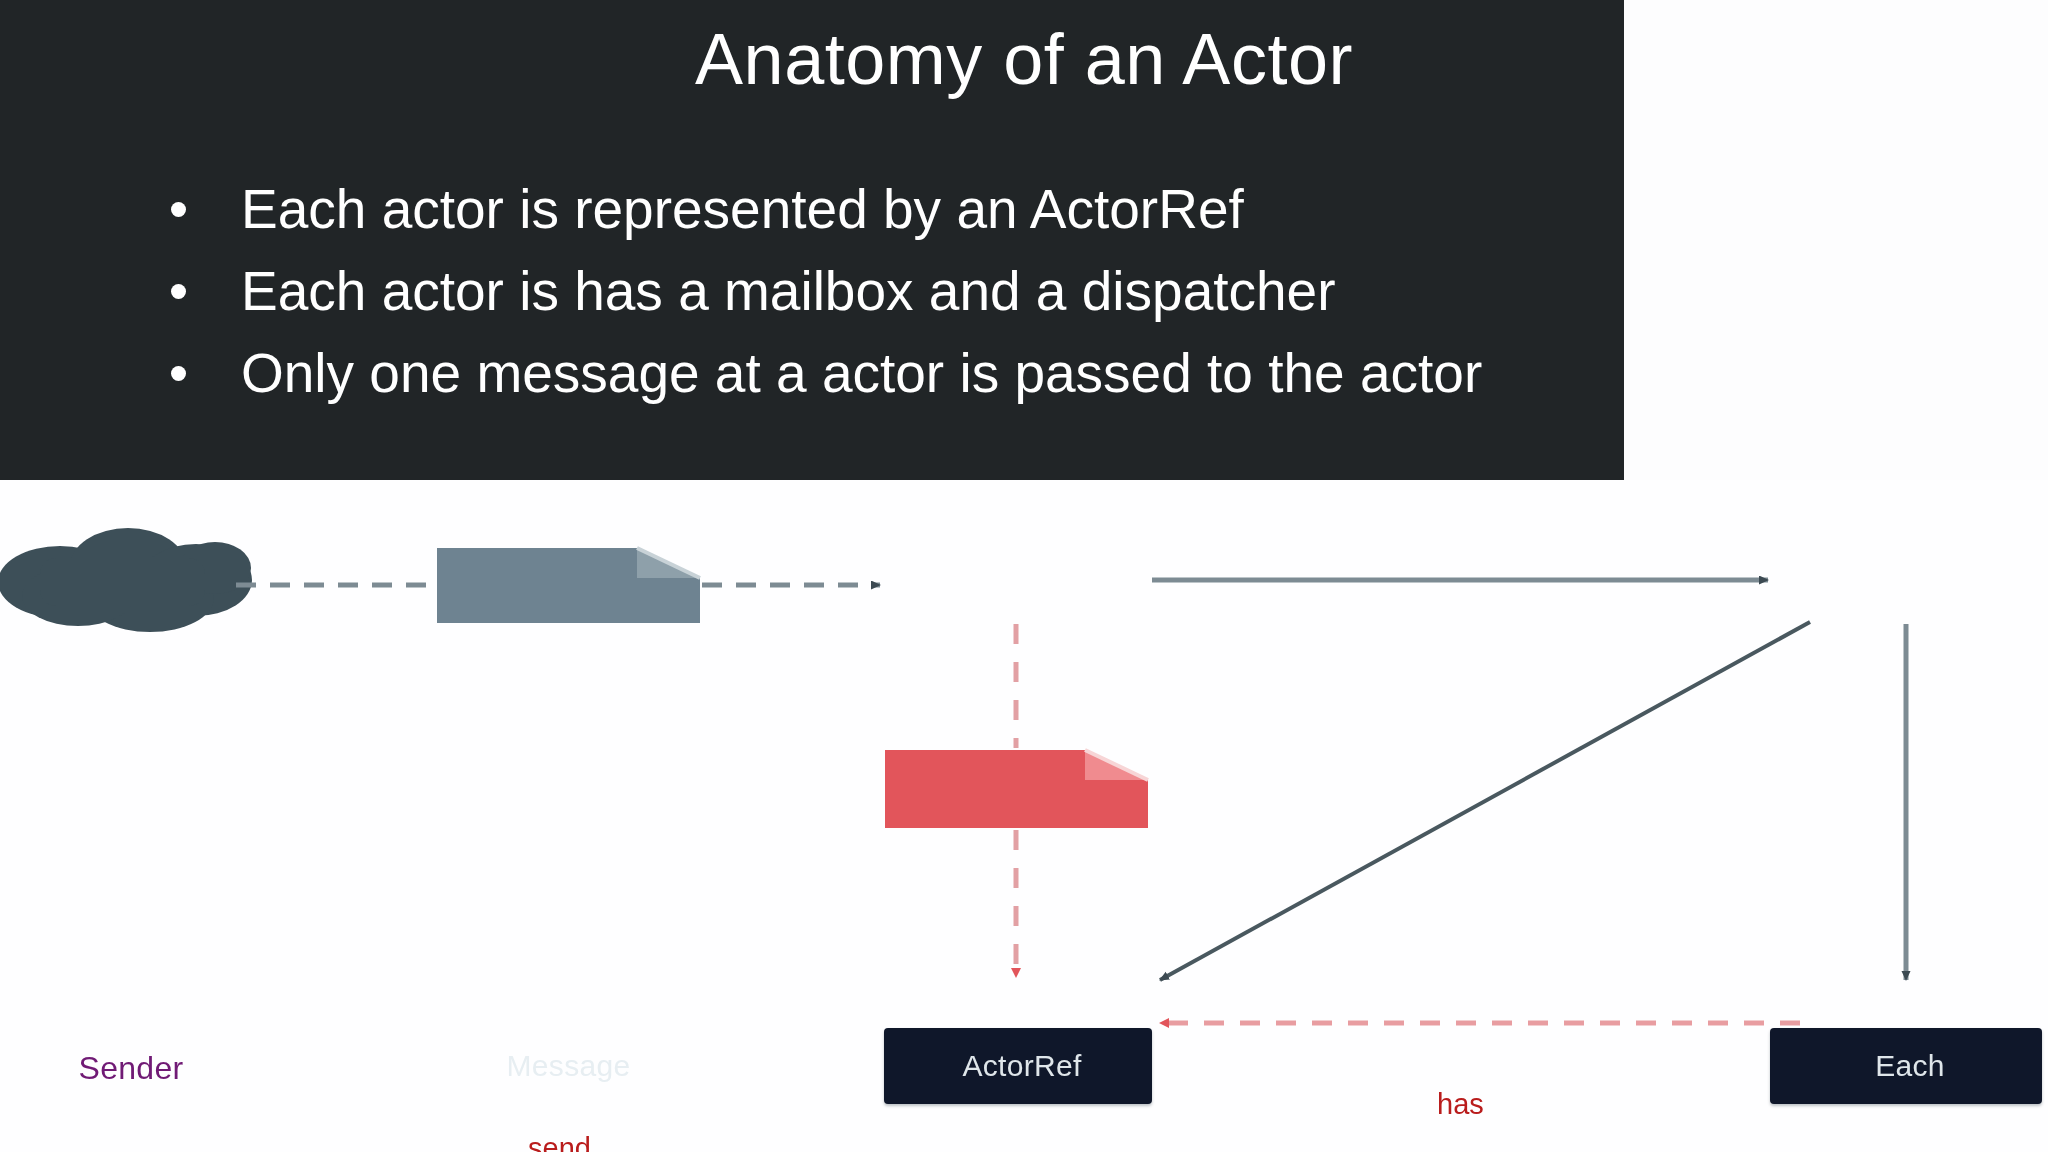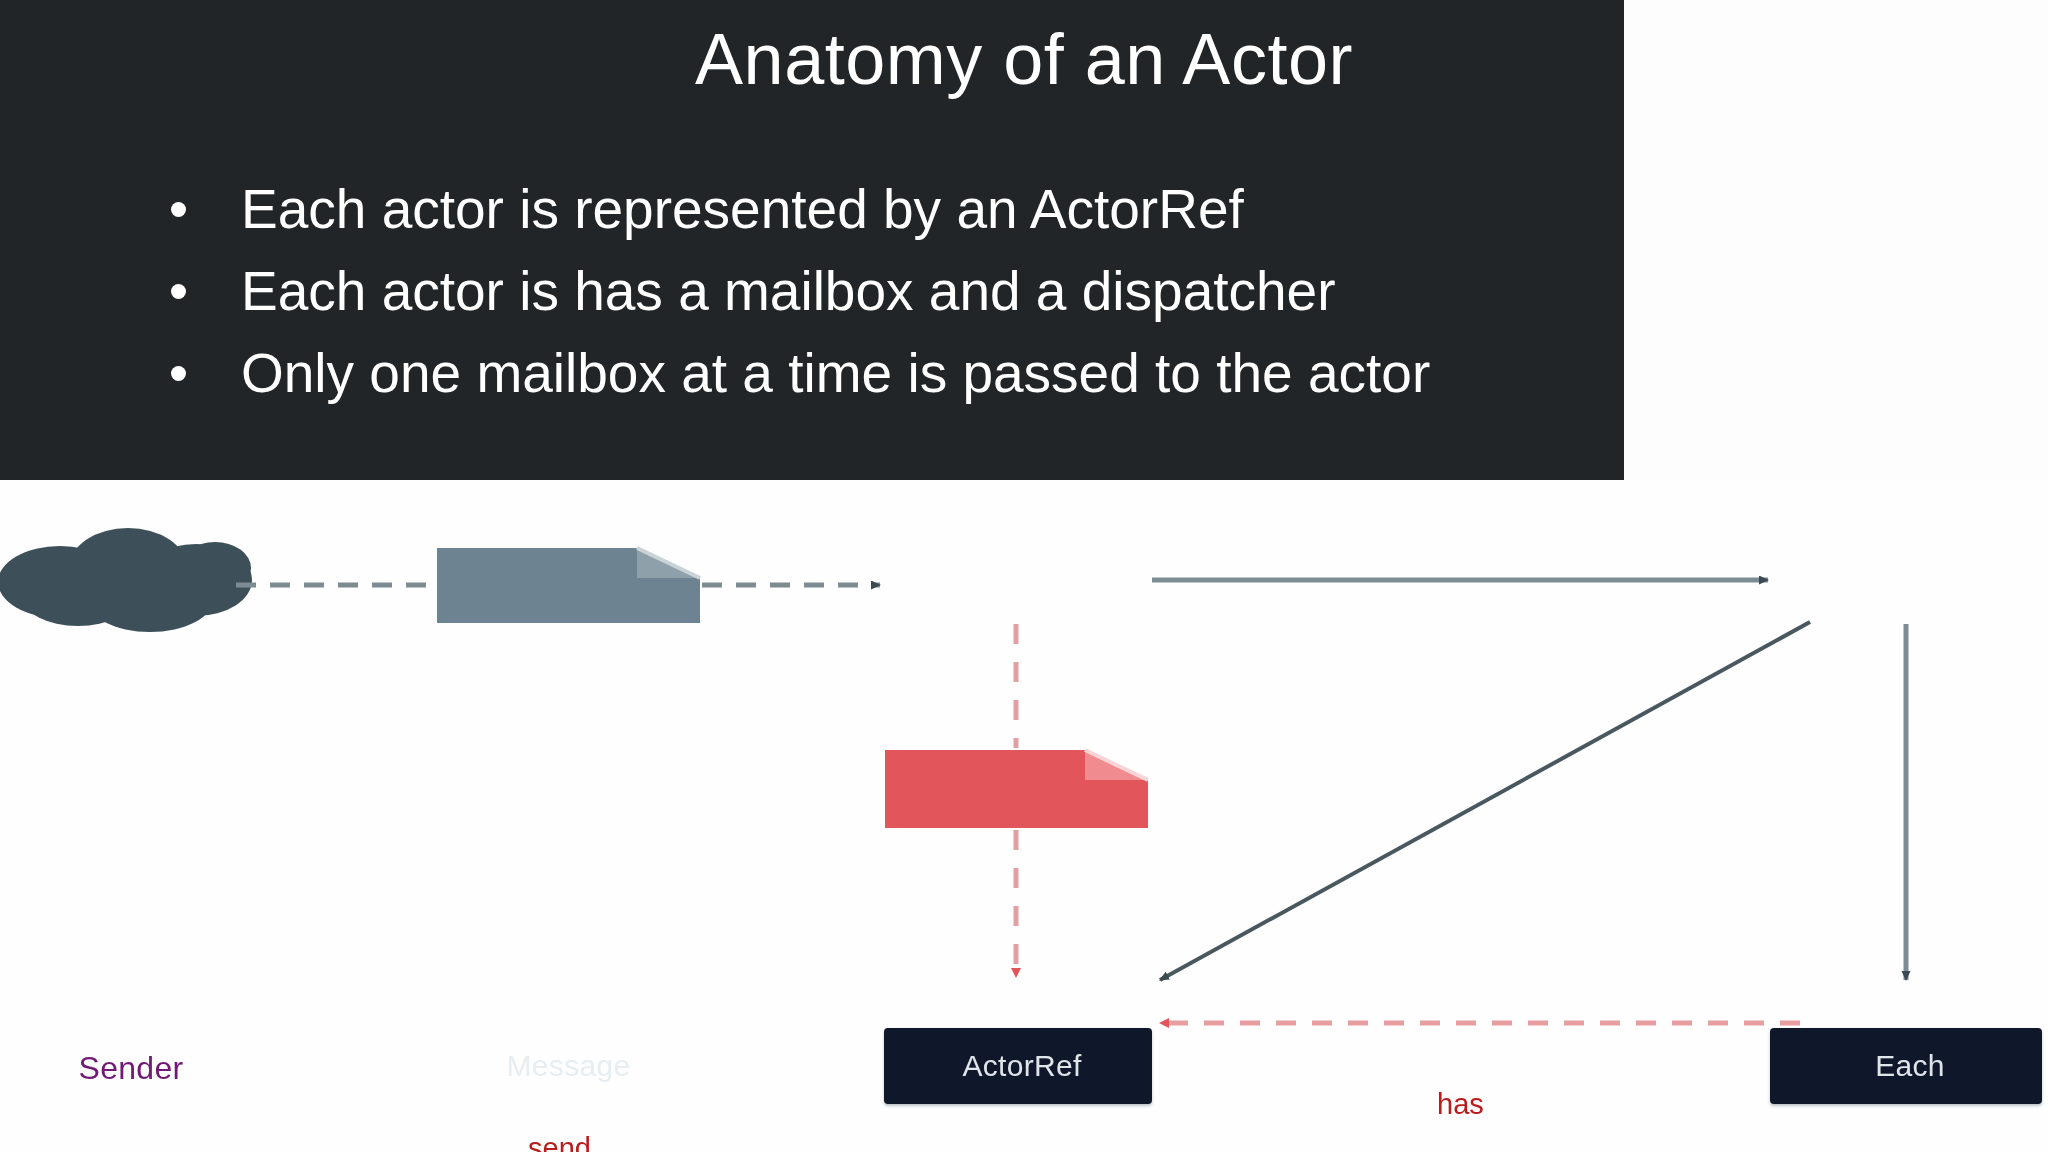--- a/index.html
+++ b/index.html
@@ -168,21 +168,21 @@
       <li>
         <span class="bullet-dot"></span>
         <span>Each actor is represented by an ActorRef</span>
       </li>
       <li>
         <span class="bullet-dot"></span>
         <span>Each actor is has a mailbox and a dispatcher</span>
       </li>
       <li>
         <span class="bullet-dot"></span>
-        <span>Only one mailbox at a time is passed to the actor</span>
+        <span>Only one message at a actor is passed to the actor</span>
       </li>
     </ul>
   </div>
 
   <div id="diagram">
 
     <svg id="diagram-svg" viewBox="0 0 2048 672" xmlns="http://www.w3.org/2000/svg">
       <defs>
         <marker id="arrow-gray" markerWidth="12" markerHeight="12" refX="9" refY="4.5" orient="auto" markerUnits="userSpaceOnUse">
           <path d="M0,0 L10,4.5 L0,9 z" fill="#3c4a52"></path>

